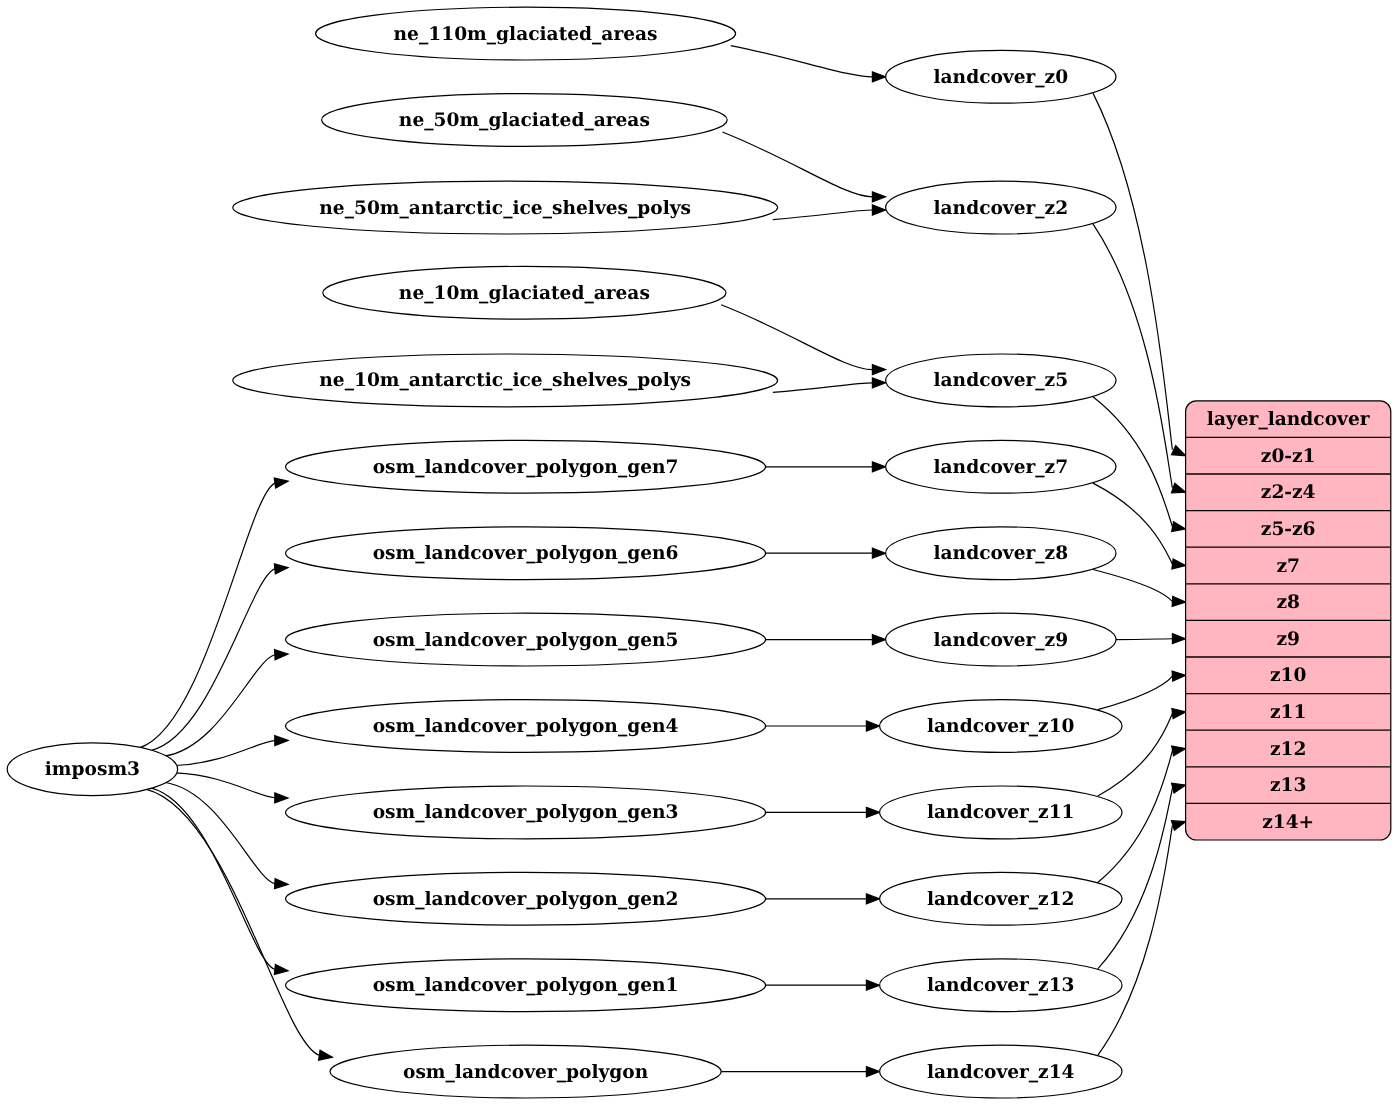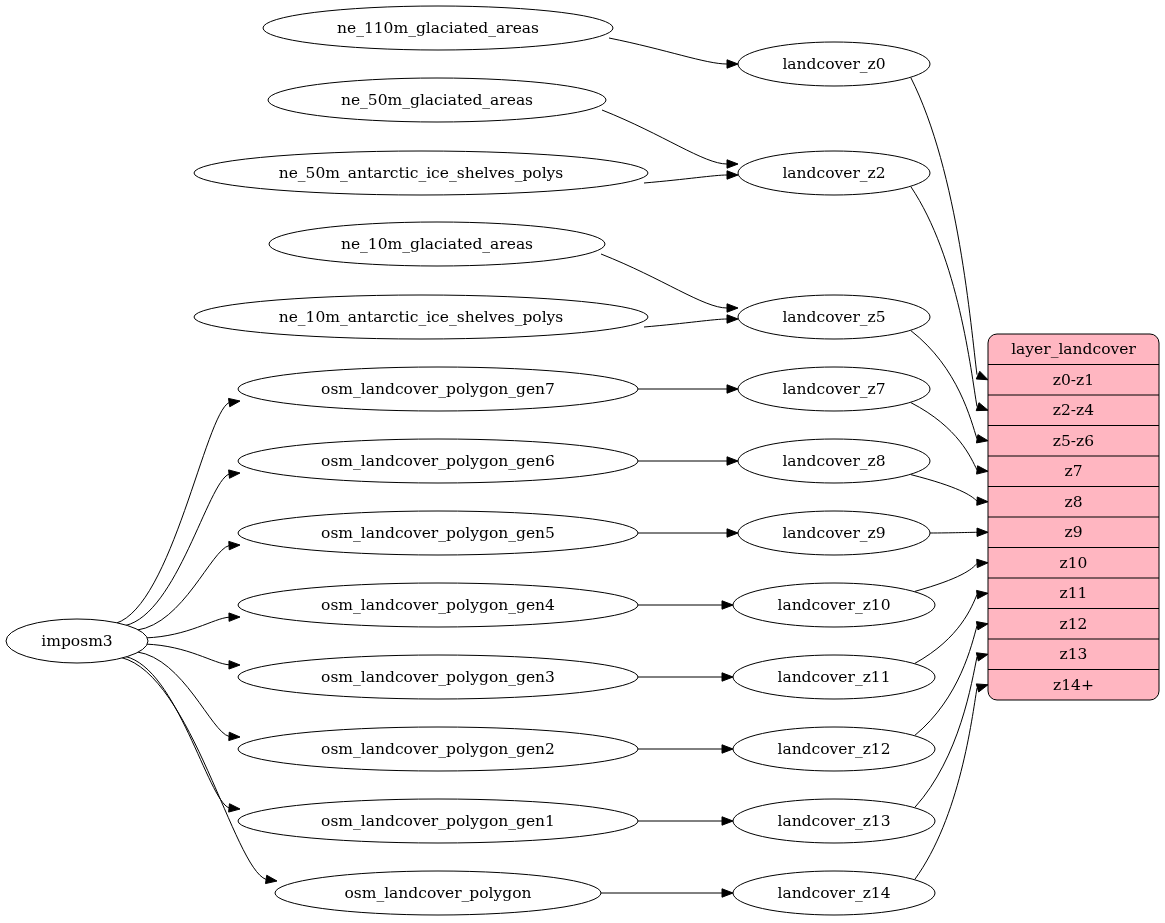--- a/index.html
+++ b/index.html
@@ -6,20 +6,21 @@
     margin: 0;
     padding: 0;
     background: #ffffff;
   }
   #canvas-wrap {
     position: relative;
     width: 1165px;
     height: 923px;
     background: #ffffff;
     overflow: hidden;
+    font-weight: bold;
   }
   svg#graph {
     display: block;
     width: 1165px;
     height: 923px;
     font-family: "DejaVu Serif", "Liberation Serif", serif;
   }
   .node-ellipse {
     fill: #ffffff;
     stroke: #000000;

